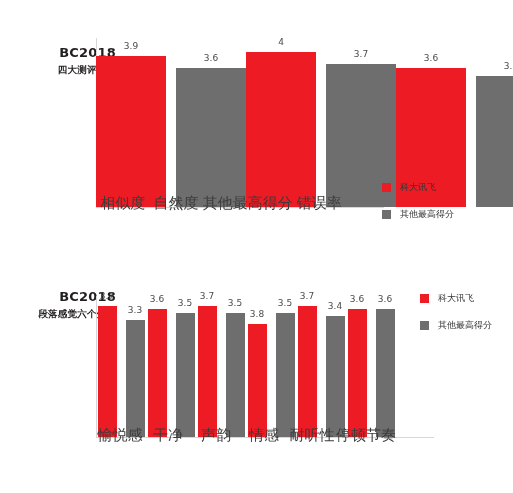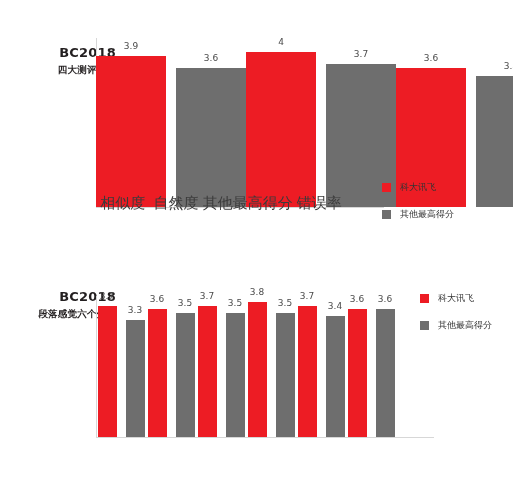--- a/index.html
+++ b/index.html
@@ -172,21 +172,21 @@
             <div class="bar red" style="height: 131px;">
               <span class="val">3.7</span>
             </div>
             <div class="bar gray" style="height: 124px;">
               <span class="val">3.5</span>
             </div>
           </div>
         </div>
         <div class="group">
           <div class="bar-wrap">
-            <div class="bar red" style="height: 135px;">
+            <div class="bar red" style="height: 113px;">
               <span class="val">3.8</span>
             </div>
             <div class="bar gray" style="height: 124px;">
               <span class="val">3.5</span>
             </div>
           </div>
         </div>
         <div class="group">
           <div class="bar-wrap">
             <div class="bar red" style="height: 131px;">
@@ -203,20 +203,28 @@
               <span class="val">3.6</span>
             </div>
             <div class="bar gray" style="height: 128px;">
               <span class="val">3.6</span>
             </div>
           </div>
         </div>
       </div>
   </div>
 
+  <div class="cat-labels" id="c2cats" style="left: 96px; width: 300px; right: auto;">
+      <div class="cat">愉悦感</div>
+      <div class="cat">干净</div>
+      <div class="cat">声韵</div>
+      <div class="cat">情感</div>
+      <div class="cat">耐听性</div>
+      <div class="cat">停顿节奏</div>
+    </div>
 
   <div class="legend" id="c2legend">
       <div class="legend-row">
         <span class="swatch red"></span>
         <span class="legend-label">科大讯飞</span>
       </div>
       <div class="legend-row">
         <span class="swatch gray"></span>
         <span class="legend-label">其他最高得分</span>
       </div>

